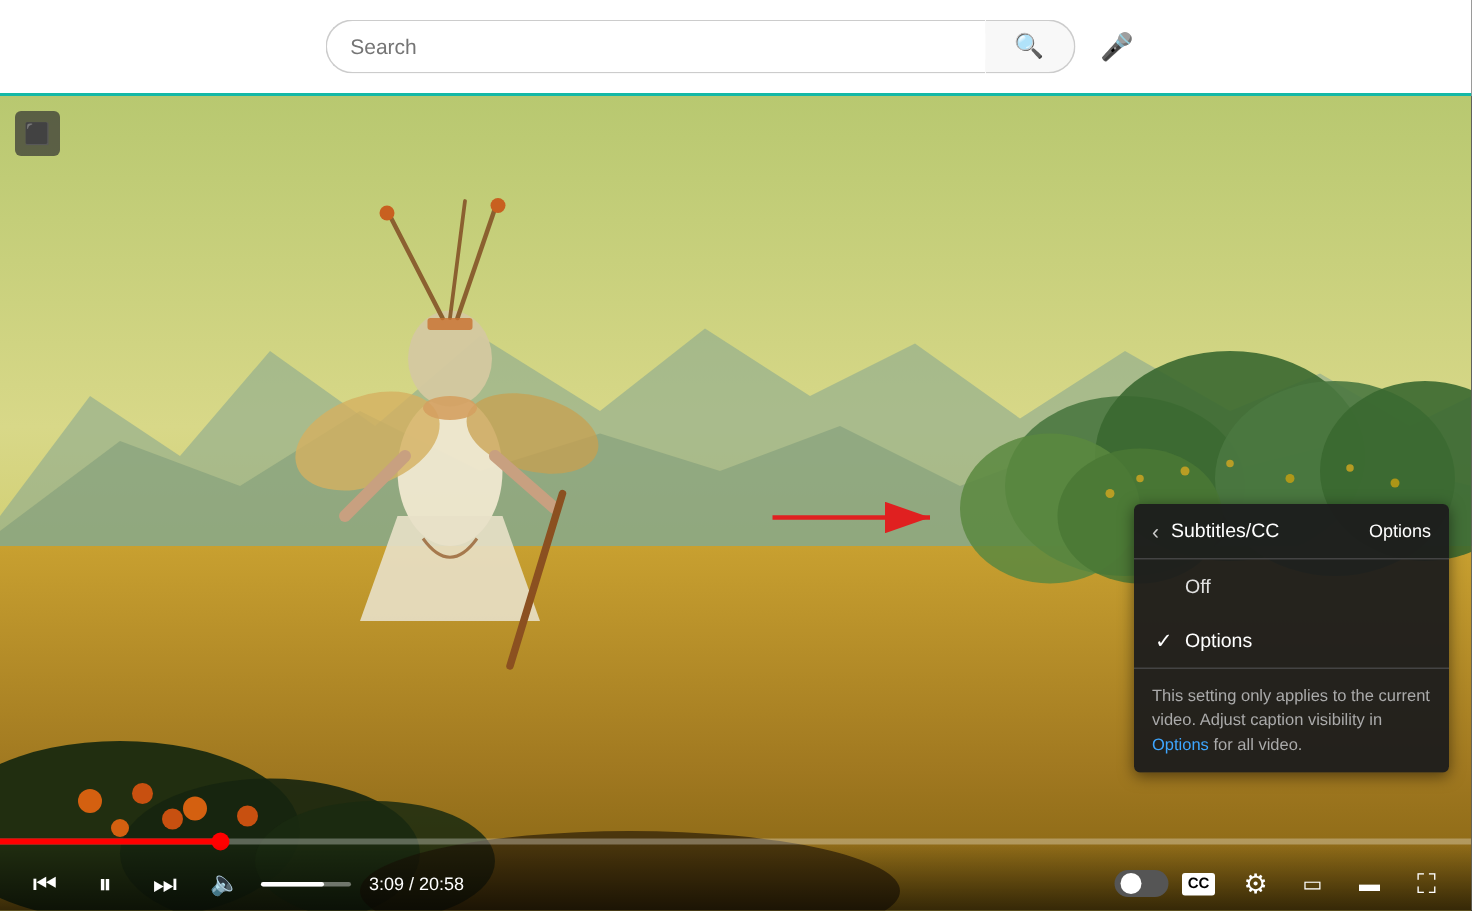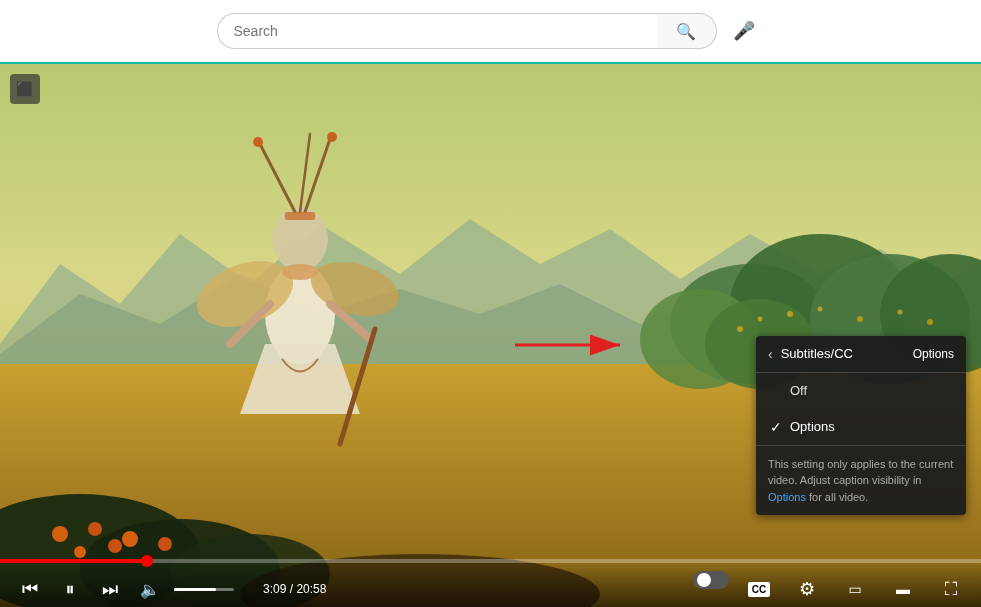--- a/index.html
+++ b/index.html
@@ -173,41 +173,41 @@
       width: 36px;
       height: 36px;
       display: flex;
       align-items: center;
       justify-content: center;
       border-radius: 50%;
     }
     .time-display {
       color: #fff;
       font-size: 12px;
-      margin: 0 25px;
+      margin: 0 8px;
       white-space: nowrap;
     }
     .volume-bar {
       width: 60px;
       height: 3px;
       background: rgba(255,255,255,0.4);
       border-radius: 2px;
       margin-left: 2px;
     }
     .volume-filled {
       height: 100%;
       background: #fff;
       width: 70%;
       border-radius: 2px;
     }
     .spacer { flex: 1; }
     .right-controls {
       display: flex;
-      align-items: flex-start;
-      gap: 12px;
+      align-items: center;
+      gap: 2px;
     }
     .toggle-pill {
       width: 36px;
       height: 18px;
       background: #555;
       border-radius: 9px;
       display: flex;
       align-items: center;
       padding: 2px;
       cursor: pointer;

